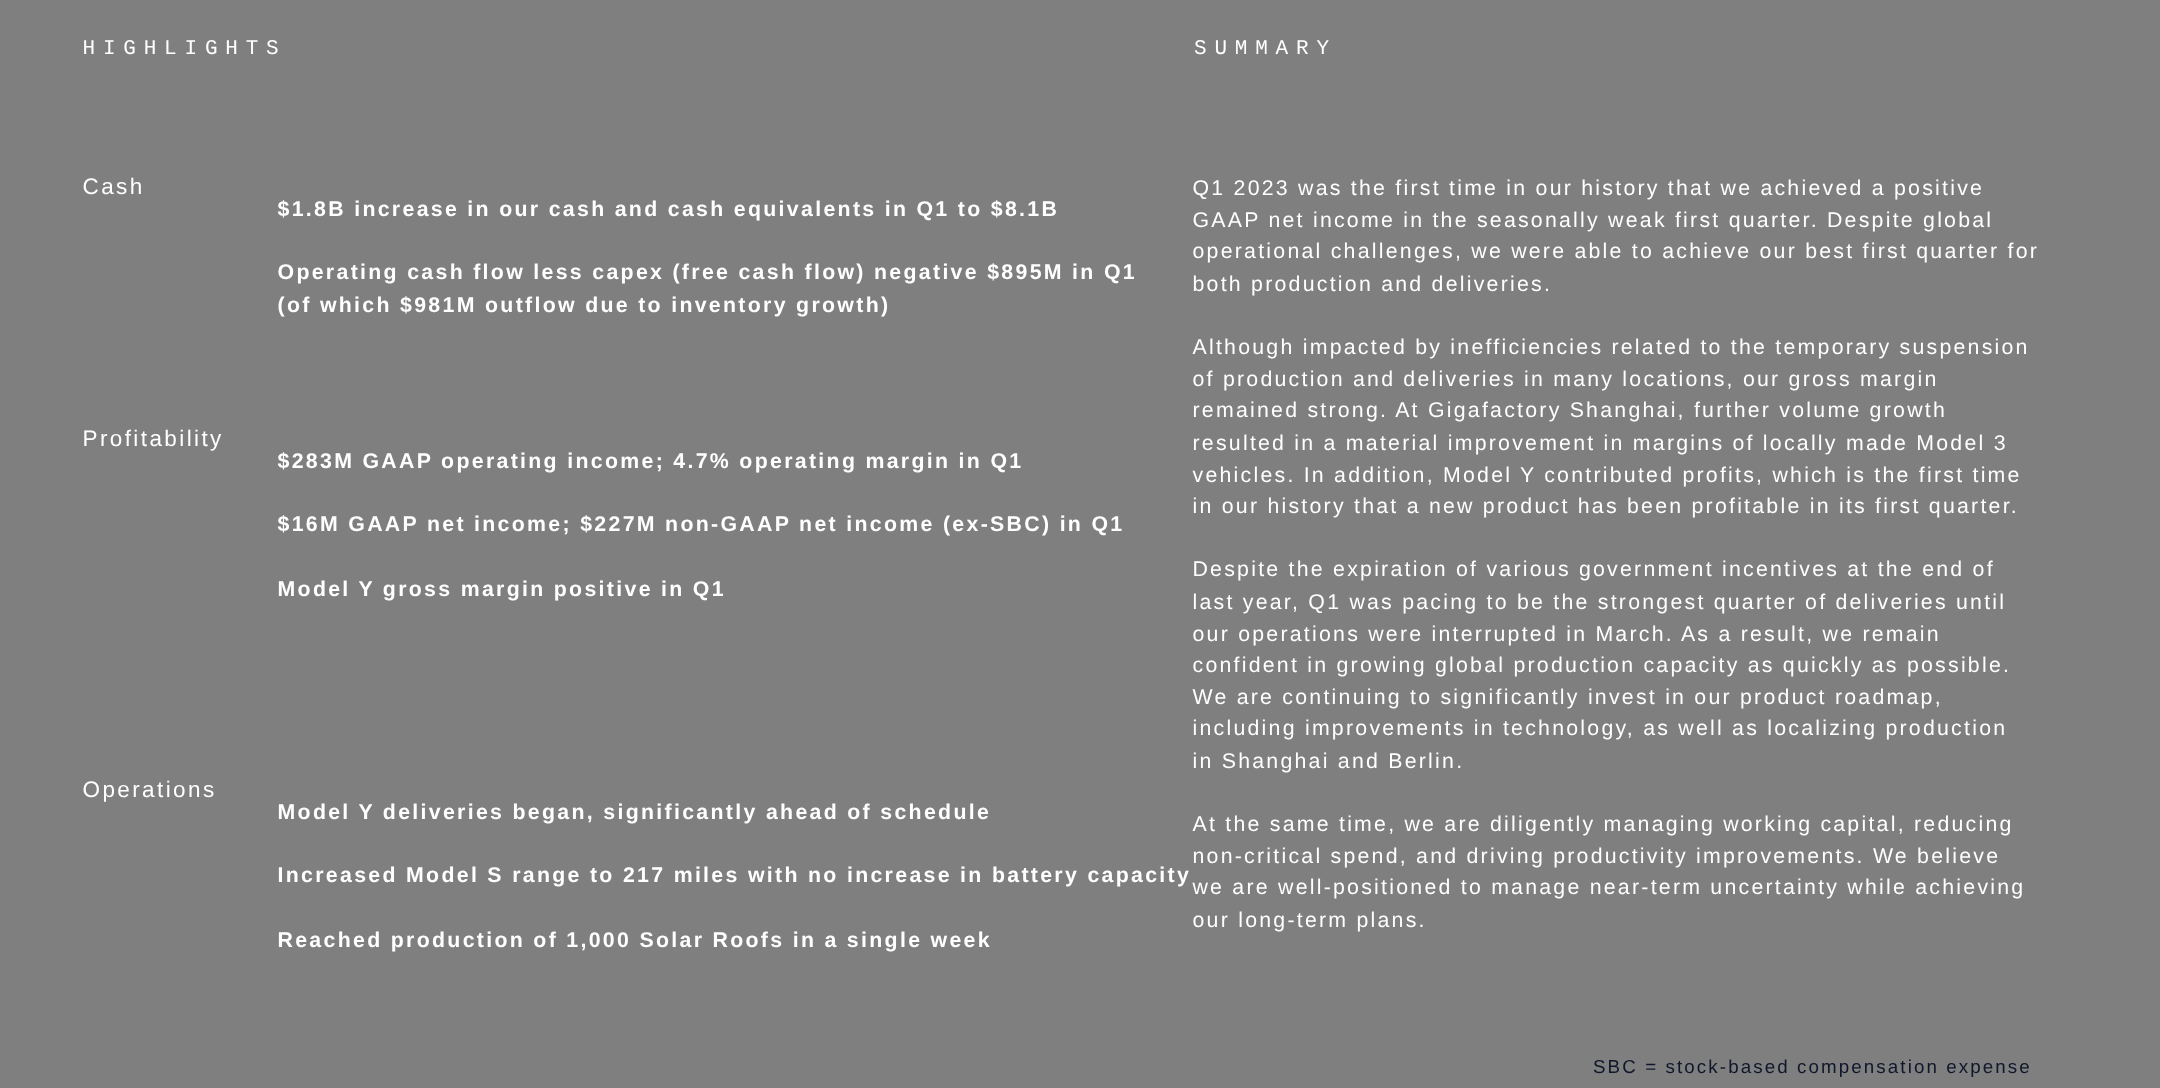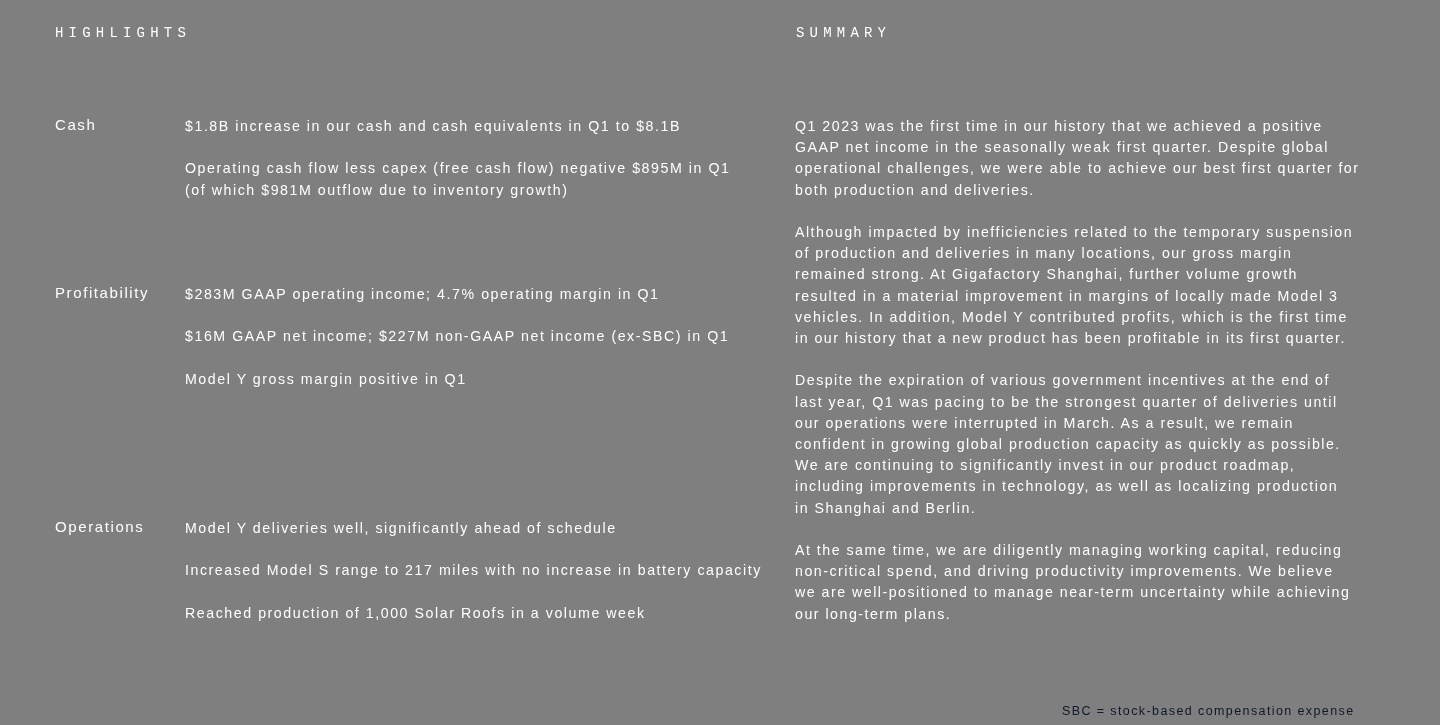--- a/index.html
+++ b/index.html
@@ -36,22 +36,23 @@
       position: absolute;
       left: 0;
       top: 0;
       font-size: 15px;
       letter-spacing: 1.6px;
       line-height: 21px;
     }
     .hl-items {
       position: absolute;
       left: 130px;
-      top: 2px;
+      top: 16px;
       width: 600px;
+      font-weight: bold;
     }
     .hl-item {
       font-size: 14.2px;
       letter-spacing: 1.55px;
       line-height: 21.2px;
       margin: 0 0 21.2px 0;
       white-space: nowrap;
     }
     #group-cash { top: 114px; }
     #group-profitability { top: 282px; }
@@ -99,23 +100,23 @@
   <div class="hl-items">
     <div class="hl-item">$283M GAAP operating income; 4.7% operating margin in Q1</div>
     <div class="hl-item">$16M GAAP net income; $227M non-GAAP net income (ex-SBC) in Q1</div>
     <div class="hl-item">Model Y gross margin positive in Q1</div>
   </div>
 </div>
 
 <div id="group-operations" class="hl-group">
   <div class="hl-label">Operations</div>
   <div class="hl-items">
-    <div class="hl-item">Model Y deliveries well, significantly ahead of schedule</div>
+    <div class="hl-item">Model Y deliveries began, significantly ahead of schedule</div>
     <div class="hl-item">Increased Model S range to 217 miles with no increase in battery capacity</div>
-    <div class="hl-item">Reached production of 1,000 Solar Roofs in a volume week</div>
+    <div class="hl-item">Reached production of 1,000 Solar Roofs in a single week</div>
   </div>
 </div>
 
 <div class="summary">
   <p class="summary-para">Q1 2023 was the first time in our history that we achieved a positive
 GAAP net income in the seasonally weak first quarter. Despite global
 operational challenges, we were able to achieve our best first quarter for
 both production and deliveries.</p>
   <p class="summary-para">Although impacted by inefficiencies related to the temporary suspension
 of production and deliveries in many locations, our gross margin

